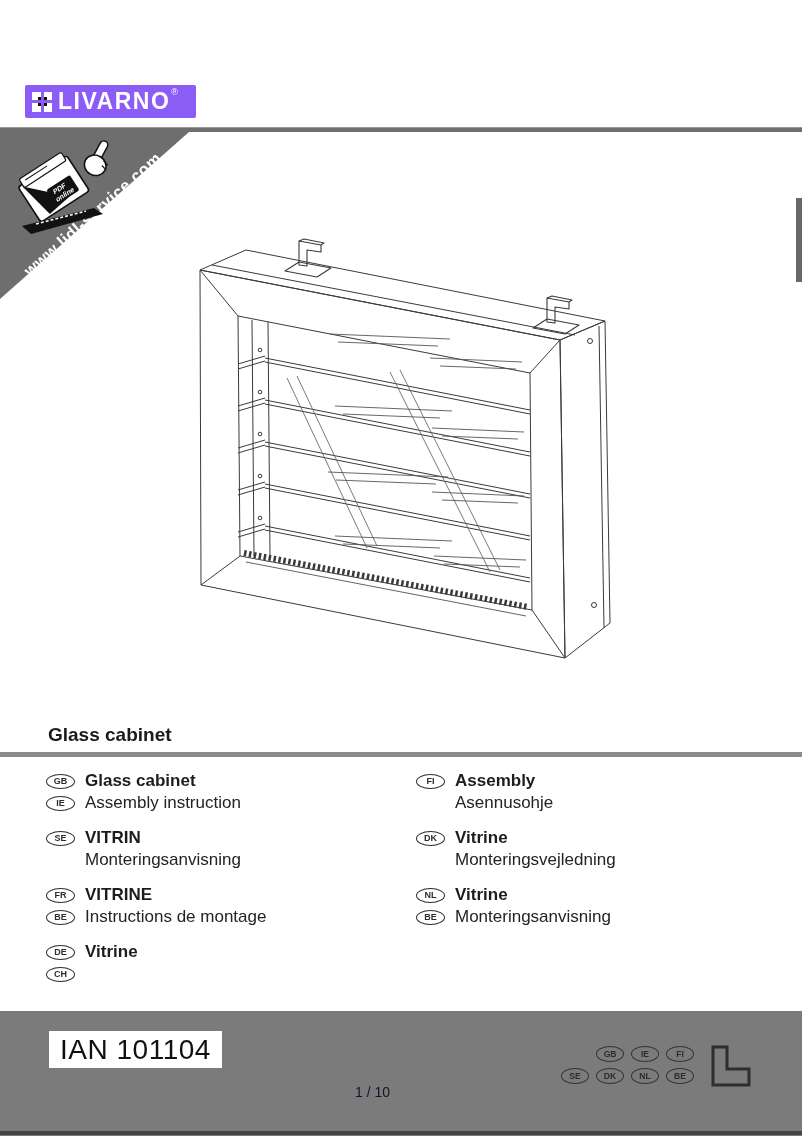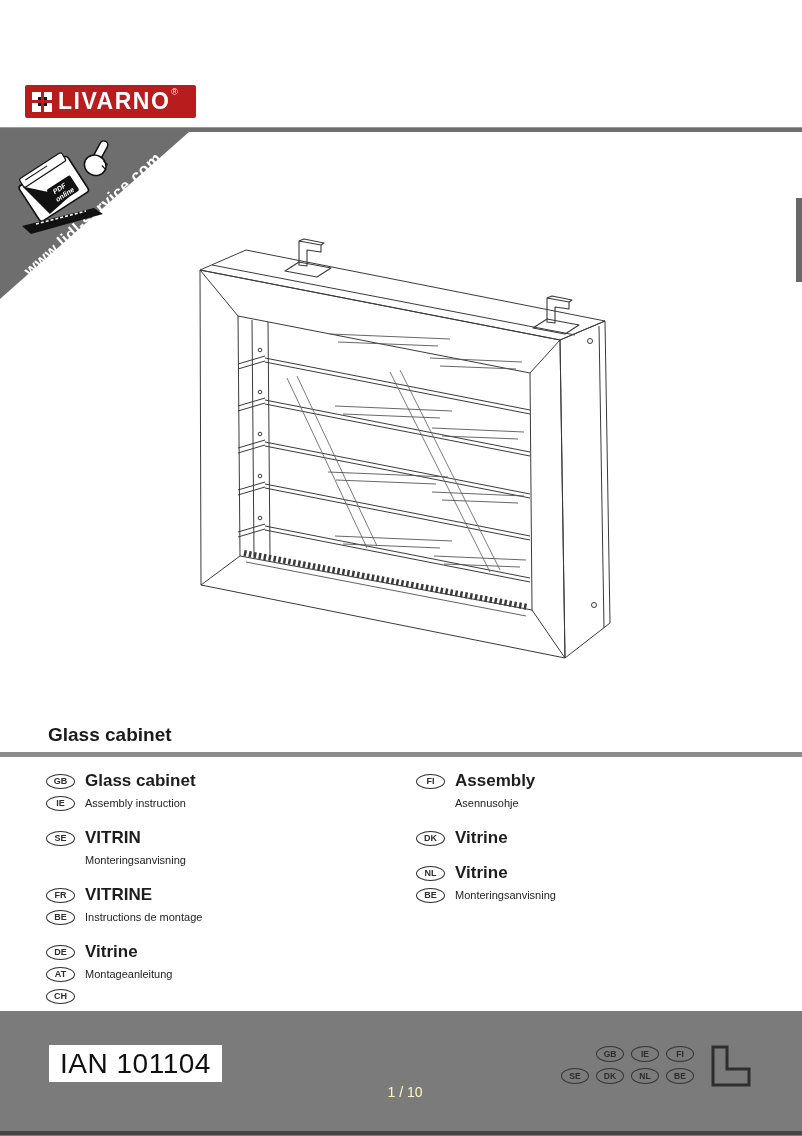--- a/index.html
+++ b/index.html
@@ -4,21 +4,21 @@
 <style>
   * { margin:0; padding:0; box-sizing:border-box; }
   html,body { width:802px; height:1136px; }
   body {
     position:relative; width:802px; height:1136px; background:#ffffff;
     font-family:"Liberation Sans", sans-serif; overflow:hidden; color:#1d1d1d;
   }
   
   .logo-box {
     position:absolute; left:25px; top:85px; width:171px; height:33px;
-    background:#b91c1c; border-radius:2px; display:flex; align-items:center;
+    background:#8b5cf6; border-radius:2px; display:flex; align-items:center;
     padding:0 8px 0 7px;
   }
   .win-icon { width:20px; height:20px; display:grid; grid-template-columns:1fr 1fr;
     grid-template-rows:1fr 1fr; gap:3px; margin-right:6px; }
   .win-icon .pane { background:#ffffff; position:relative; }
   .win-icon .pane::after { content:""; position:absolute; width:3px; height:3px; background:#121212; }
   .win-icon .pane:nth-child(1)::after { right:0; bottom:0; }
   .win-icon .pane:nth-child(2)::after { left:0; bottom:0; }
   .win-icon .pane:nth-child(3)::after { right:0; top:0; }
   .win-icon .pane:nth-child(4)::after { left:0; top:0; }
@@ -52,32 +52,32 @@
   .lang-group { margin-bottom:13px; }
   .lang-row { height:22px; display:flex; align-items:center; }
   .badge {
     width:29px; height:15px; border:1.7px solid #2d2d2d; border-radius:50%;
     display:flex; align-items:center; justify-content:center;
     font-size:9px; font-weight:bold; color:#2d2d2d; letter-spacing:0;
     flex:0 0 29px; margin-right:10px;
   }
   .lang-row.no-badge { padding-left:39px; }
   .lang-title { font-size:17px; font-weight:bold; color:#1d1d1d; }
-  .lang-sub { font-size:11px; color:#232323; }
+  .lang-sub { font-size:17px; color:#232323; }
   
   .footer {
     position:absolute; left:0; top:1011px; width:802px; height:125px; background:#7b7b7b;
   }
   .footer-bottom-line { position:absolute; left:0; bottom:1px; width:802px; height:4px; background:#454545; }
   .ian-box {
-    position:absolute; left:49px; top:34px; width:173px; height:37px; background:#ffffff;
+    position:absolute; left:49px; top:20px; width:173px; height:37px; background:#ffffff;
     display:flex; align-items:center; justify-content:center;
   }
   .ian-text { font-size:28px; color:#101010; letter-spacing:0.5px; }
-  .page-num { position:absolute; left:355px; top:73px; width:100px; text-align:center; font-size:14px; color:#fef9c3; }
+  .page-num { position:absolute; left:355px; top:73px; width:100px; text-align:left; font-size:14px; color:#0f172a; }
   .fbadge {
     position:absolute; width:28px; height:16px; border:1.7px solid #333333; border-radius:50%;
     display:flex; align-items:center; justify-content:center; font-size:8.5px; font-weight:bold; color:#2c2c2c;
   }
   .l-icon { position:absolute; left:710px; top:33px; }
 </style>
 </head>
 <body>
 
 <div class="logo-box">
@@ -243,44 +243,43 @@
         <span class="badge">BE</span>
         <span class="lang-sub">Instructions de montage</span>
       </div>
     </div>
     <div class="lang-group">
       <div class="lang-row">
         <span class="badge">DE</span>
         <span class="lang-title">Vitrine</span>
       </div>
       <div class="lang-row">
-        <span class="badge">AT</span>
-        <span class="lang-sub">Montageanleitung</span>
-      </div>
-      <div class="lang-row">
         <span class="badge">CH</span>
         <span class="lang-sub"></span>
       </div>
     </div>
   </div>
 
   <div class="lang-col right">
     <div class="lang-group">
       <div class="lang-row">
         <span class="badge">FI</span>
         <span class="lang-title">Assembly</span>
       </div>
       <div class="lang-row no-badge">
         <span class="lang-sub">Asennusohje</span>
       </div>
     </div>
     <div class="lang-group">
       <div class="lang-row">
         <span class="badge">DK</span>
         <span class="lang-title">Vitrine</span>
+      </div>
+      <div class="lang-row no-badge">
+        <span class="lang-sub">Monteringsvejledning</span>
       </div>
     </div>
     <div class="lang-group">
       <div class="lang-row">
         <span class="badge">NL</span>
         <span class="lang-title">Vitrine</span>
       </div>
       <div class="lang-row">
         <span class="badge">BE</span>
         <span class="lang-sub">Monteringsanvisning</span>

